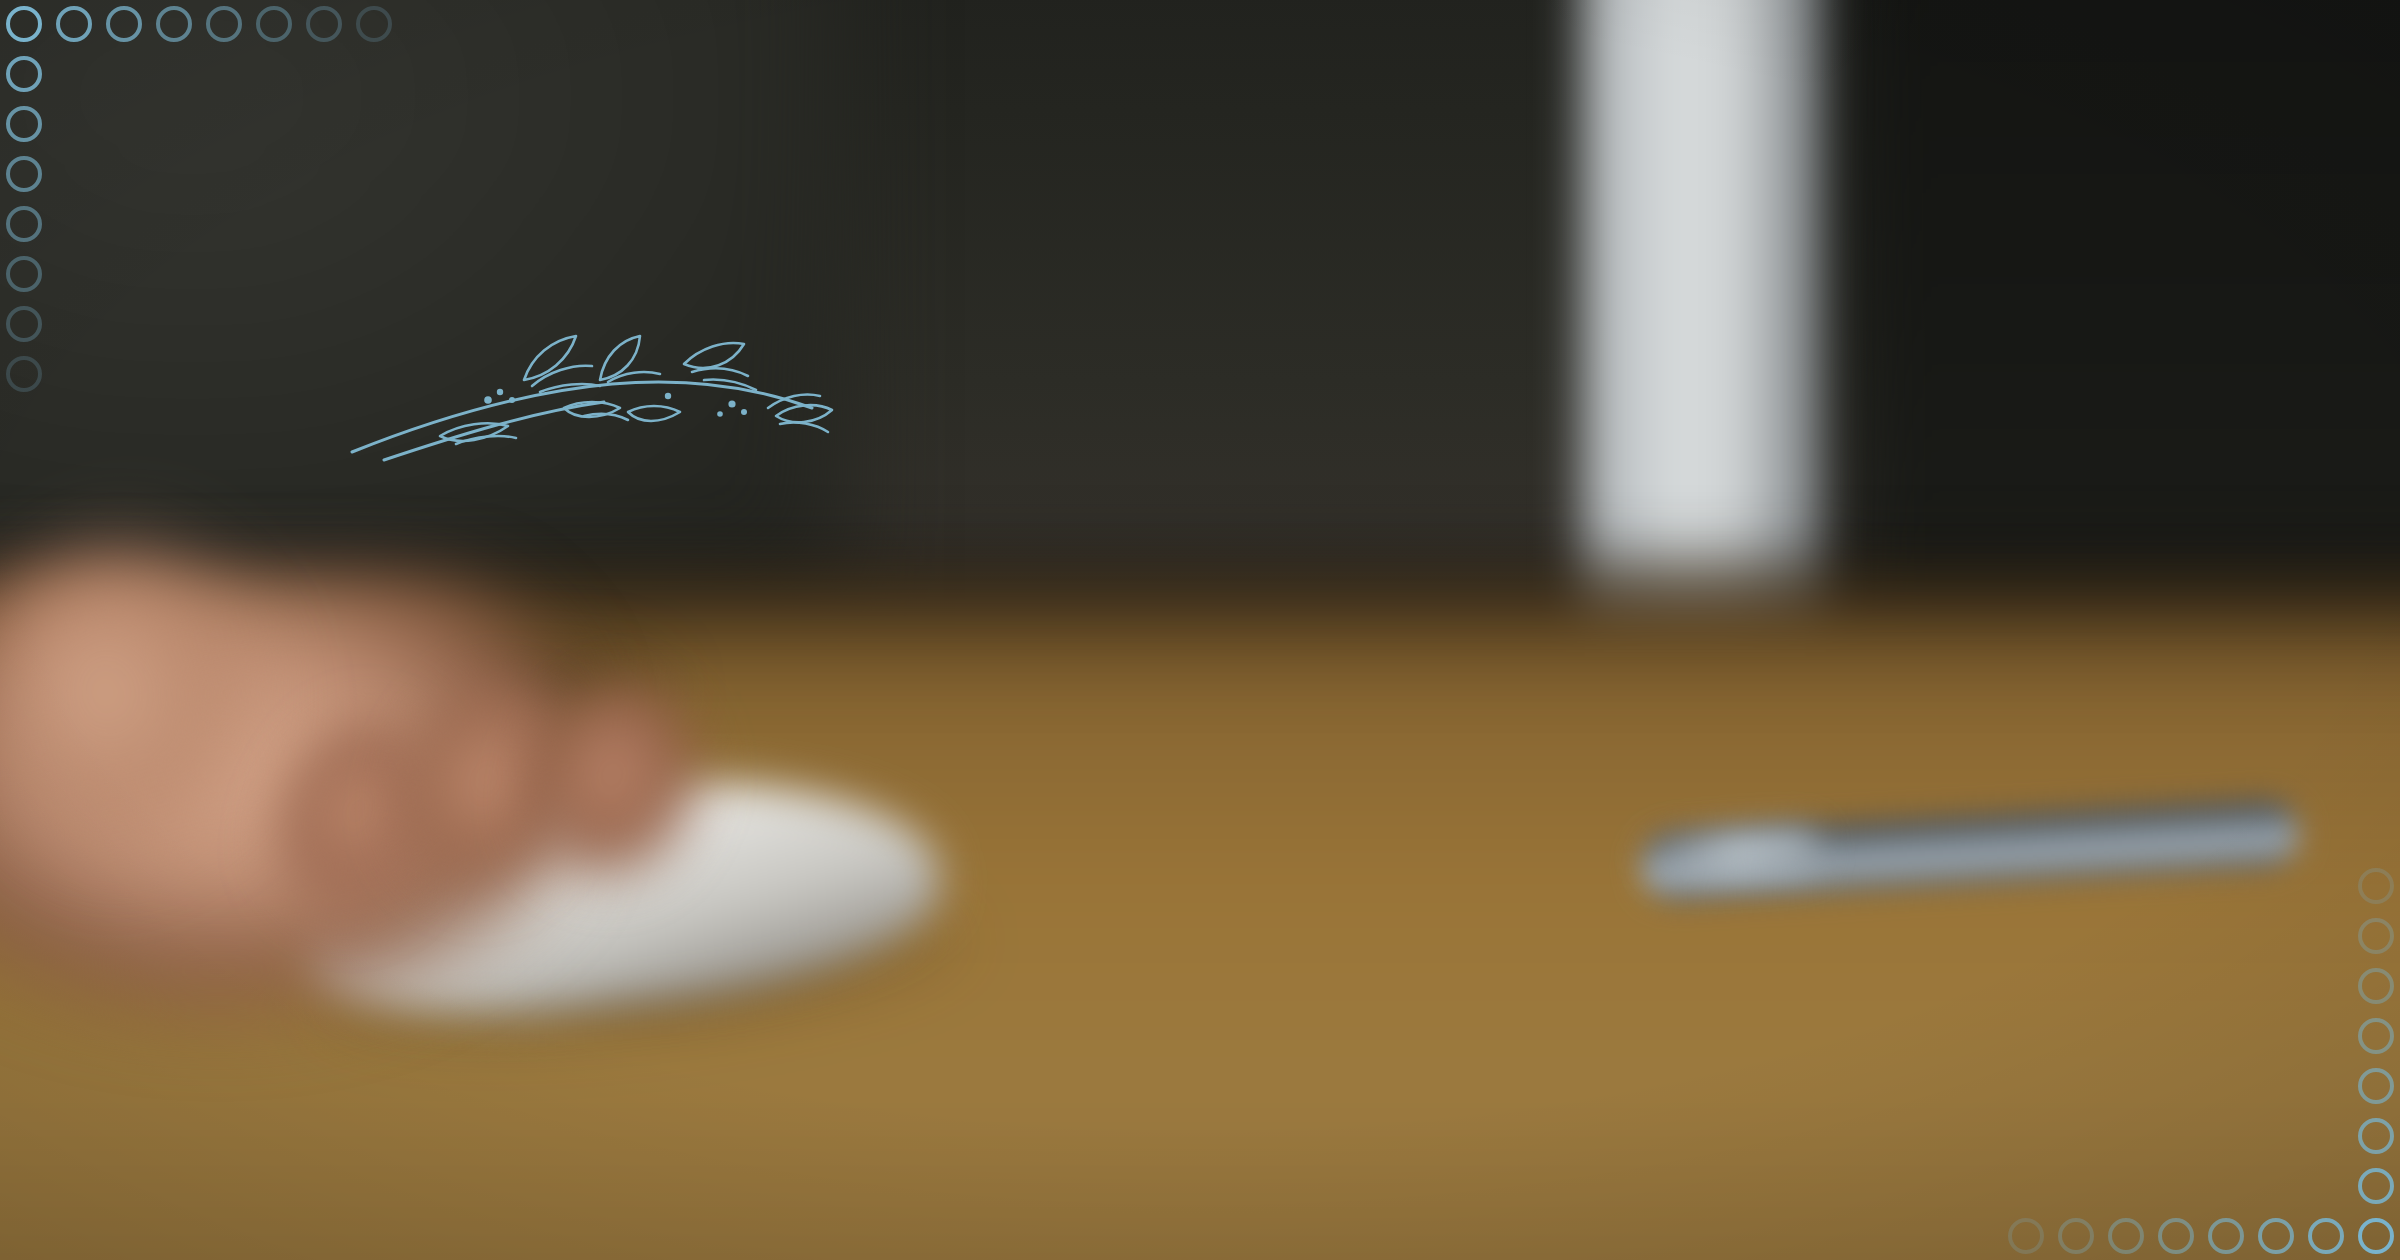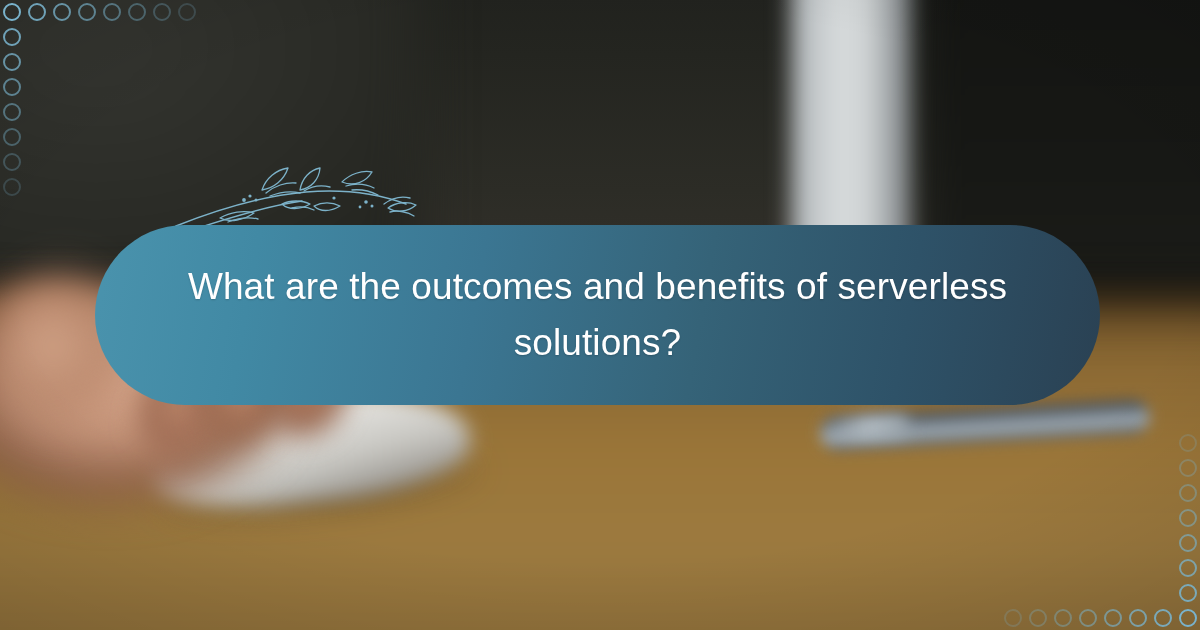--- a/index.html
+++ b/index.html
@@ -328,17 +328,14 @@
       <circle cx="74" cy="40" r="1.9"></circle>
       <circle cx="80" cy="36" r="1.6"></circle>
       <circle cx="86" cy="40" r="1.5"></circle>
       <circle cx="164" cy="38" r="1.6"></circle>
       <circle cx="196" cy="42" r="1.8"></circle>
       <circle cx="202" cy="46" r="1.5"></circle>
       <circle cx="190" cy="47" r="1.4"></circle>
     </g>
   </svg>
 
-  <div class="banner">
-    <div class="banner-title">What are the outcomes and benefits of serverless solutions?</div>
-  </div>
 
 </div>
 
 </body></html>

